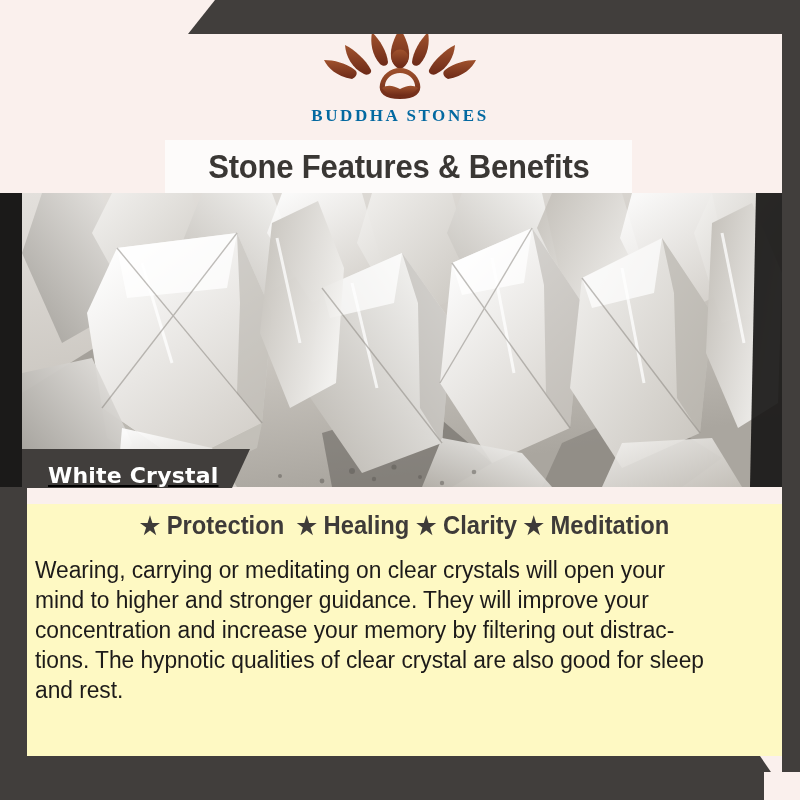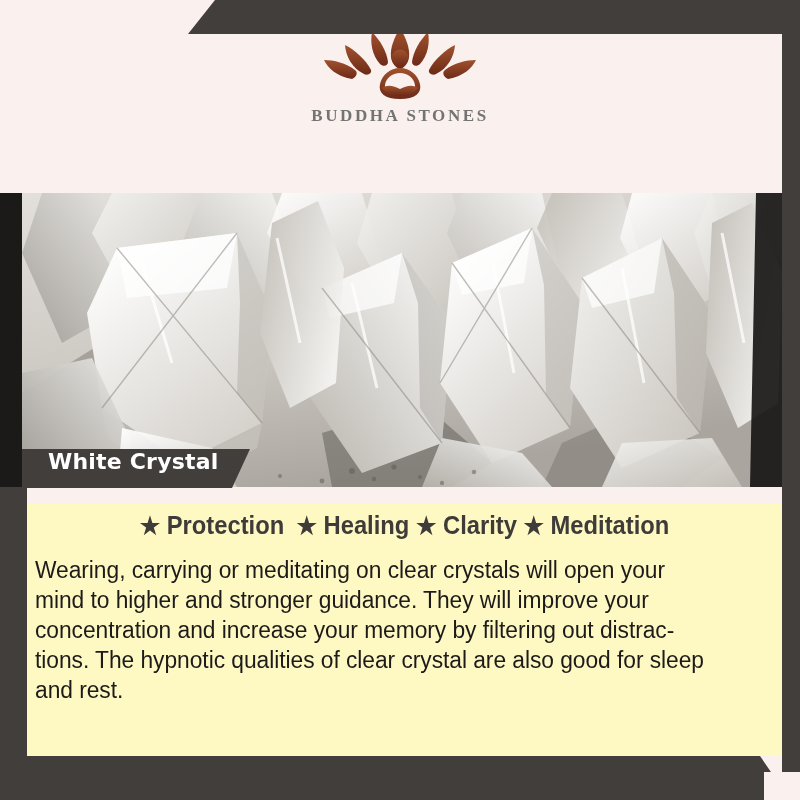--- a/index.html
+++ b/index.html
@@ -46,21 +46,21 @@
   
   .logo-wrap {
     position:absolute; top:24px; left:0; width:800px; height:112px;
     display:flex; flex-direction:column; align-items:center; justify-content:flex-start;
     z-index:4;
   }
   .logo-mark { width:180px; height:80px; display:block; }
   .logo-text {
     font-family:"Liberation Serif", serif;
     font-size:17px; font-weight:700; letter-spacing:2.6px;
-    color:#737373; margin-top:2px;
+    color:#0369a1; margin-top:2px;
   }
 
   
   .title-banner {
     position:absolute; top:140px; left:165px;
     width:467px; height:53px;
     background:#fdfbfa;
     display:flex; align-items:center; justify-content:center;
     z-index:4;
   }
@@ -80,21 +80,21 @@
   }
   .photo svg { display:block; width:100%; height:100%; }
 
   
   .name-tag {
     position:absolute; top:449px; left:22px;
     width:228px; height:39px;
     background:#413e3c;
     clip-path: polygon(0 0, 228px 0, 210px 39px, 0 39px);
     z-index:5;
-    display:flex; align-items:flex-start;
+    display:flex; align-items:flex-end;text-decoration:underline;
   }
   .name-tag-text {
     color:#ffffff; font-size:22px; font-weight:700;
     font-family:"DejaVu Sans","Liberation Sans", sans-serif;
     padding-left:26px; letter-spacing:0.2px; white-space:nowrap;
   }
 
   
   .content {
     position:absolute; top:487px; left:27px;
@@ -173,20 +173,23 @@
           <path d="M90,44 C100,44 108,51 110,60 C112,69 105,75 90,75 C75,75 68,69 70,60 C72,51 80,44 90,44 Z
                    M90,49 C82,49 76,54 75,61 C74,67 79,70 90,70 C101,70 106,67 105,61 C104,54 98,49 90,49 Z"></path>
 
           <path d="M72,64 C78,60 84,62 90,65 C96,62 102,60 108,64 C104,70 96,72 90,72 C84,72 76,70 72,64 Z"></path>
         </g>
       </svg>
     </span>
     <span class="logo-text">BUDDHA STONES</span>
   </div>
 
+  <div class="title-banner">
+    <span class="title-text">Stone Features &amp; Benefits</span>
+  </div>
 
   <div class="photo">
     <svg viewBox="0 0 760 294" preserveAspectRatio="none" xmlns="http://www.w3.org/2000/svg">
       <defs>
         <linearGradient id="bgq" x1="0" y1="0" x2="0.4" y2="1">
           <stop offset="0%" stop-color="#e3e0dc"></stop>
           <stop offset="55%" stop-color="#cdc9c3"></stop>
           <stop offset="100%" stop-color="#aaa69f"></stop>
         </linearGradient>
         <linearGradient id="f1" x1="0" y1="0" x2="1" y2="1">

